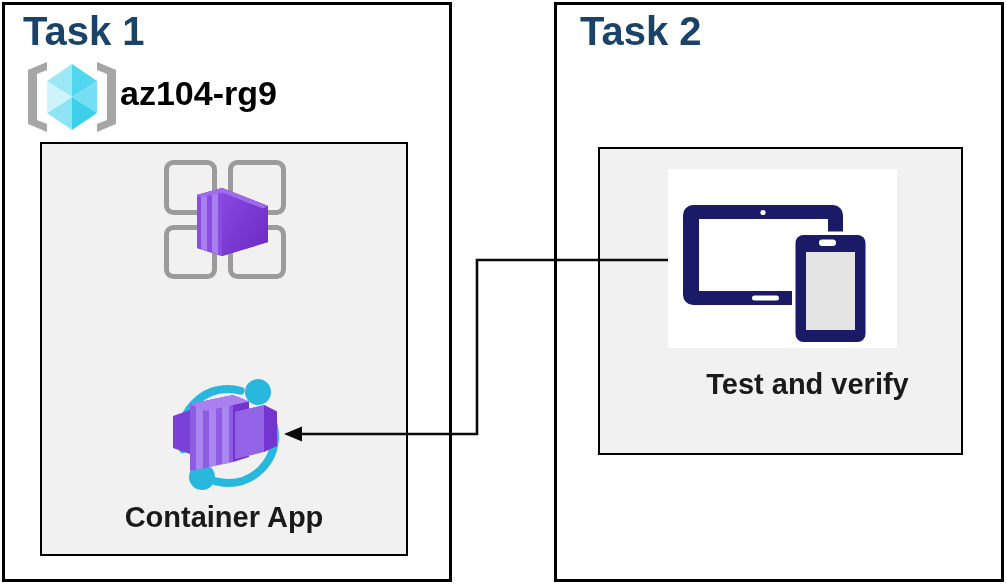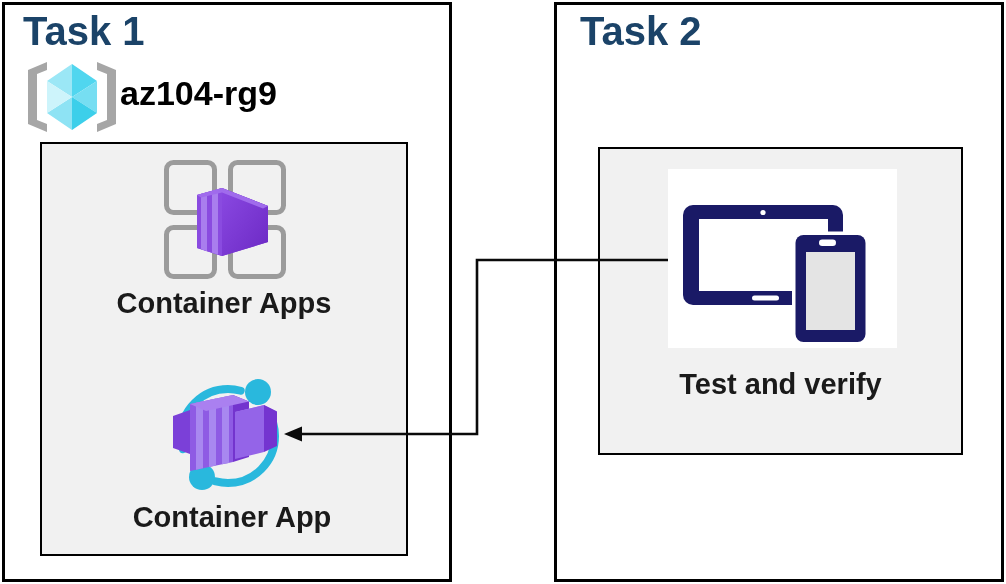--- a/index.html
+++ b/index.html
@@ -44,22 +44,22 @@
   .node-icon{position:absolute;}
   #cae-icon{left:163px;top:158px;}
   #ca-icon{left:163px;top:372px;}
   .node-label{
     position:absolute;
     font-size:29px;font-weight:700;color:#1A1A1A;
     text-align:center;line-height:37px;
     white-space:nowrap;
   }
   #cae-label{left:40px;top:285px;width:368px;}
-  #ca-label{left:40px;top:499px;width:368px;margin-left:8px;}
-  #verify-label{left:598px;top:366px;width:365px;}
+  #ca-label{left:40px;top:499px;width:368px;}
+  #verify-label{left:598px;top:366px;width:365px;padding-left:27px;}
   #devices-panel{
     position:absolute;left:668px;top:169px;width:229px;height:179px;
     background:#FFFFFF;
   }
   #connector-layer{
     position:absolute;left:0;top:0;width:1006px;height:584px;
     pointer-events:none;z-index:6;
   }
 </style>
 </head>
@@ -106,21 +106,20 @@
       </g>
       <polygon points="34,37 59,30 105,48 105,84 59,98 34,90" fill="#7436CF"></polygon>
       <polygon points="59,30 105,48 105,84 59,98" fill="url(#caeGrad)"></polygon>
       <polygon points="34,37 59,30 59,98 34,90" fill="#8A4BE0"></polygon>
       <polygon points="38,35.9 44,34.2 44,93.2 38,91.3" fill="#A97EEE"></polygon>
       <polygon points="49,32.8 55,31.1 55,96.7 49,94.8" fill="#A97EEE"></polygon>
       <polygon points="34,37 59,30 105,48 100,50.5 59,34.5 38,39.5" fill="#A06BEC"></polygon>
     </svg>
   </div>
   <div class="node-label" id="cae-label">
-    <div>Container Apps</div>
   </div>
 
   <div class="node-icon" id="ca-icon">
     <svg width="132" height="132" viewBox="0 0 132 132">
       <circle cx="65" cy="64" r="47" fill="none" stroke="#29B8DD" stroke-width="8" stroke-dasharray="86 48 100 48 13" stroke-linecap="round"></circle>
       <circle cx="95" cy="20" r="13" fill="#29B8DD"></circle>
       <circle cx="39" cy="105" r="13" fill="#29B8DD"></circle>
       <polygon points="10,44 27,38 27,82 10,76" fill="#7B40D8"></polygon>
       <polygon points="70,23 86,29.5 86,85 70,90" fill="#7334CE"></polygon>
       <polygon points="27,32 70,23 70,90 27,99" fill="#8E5BE4"></polygon>

